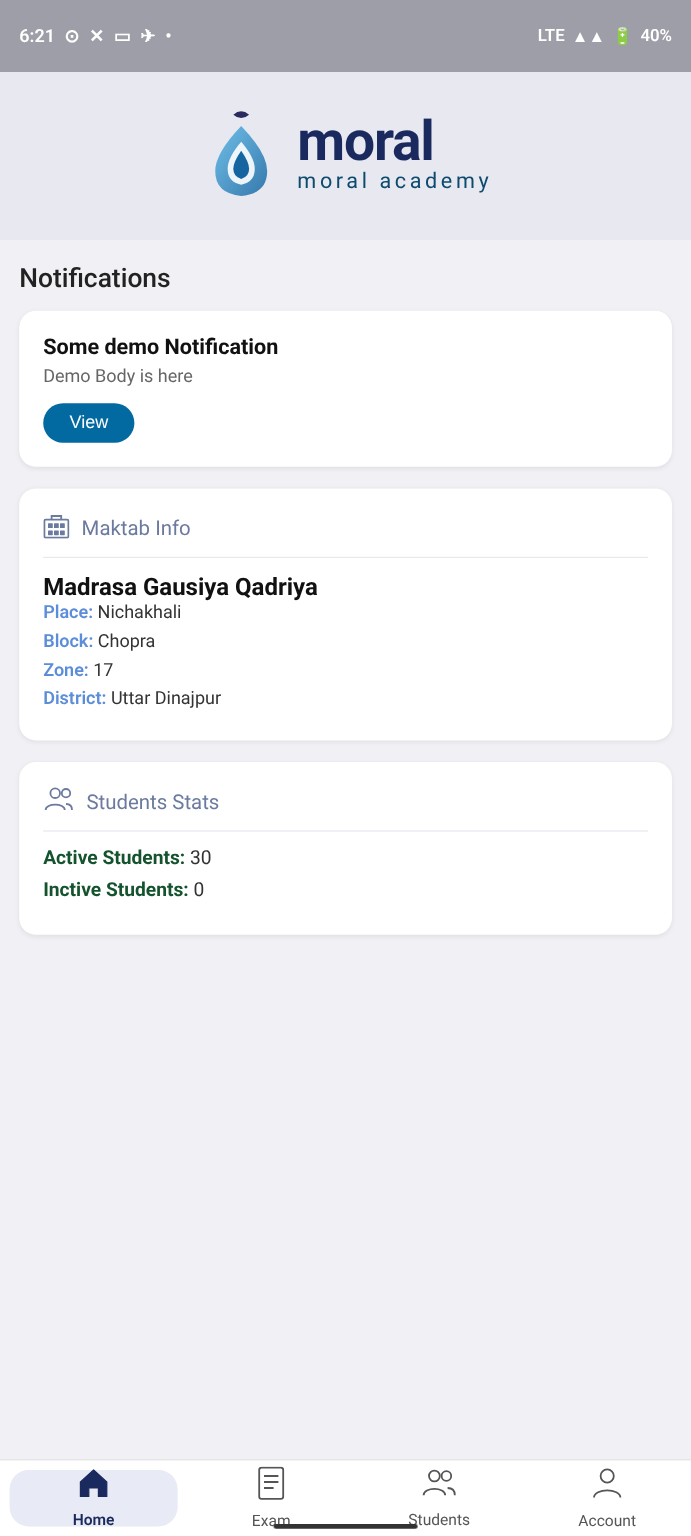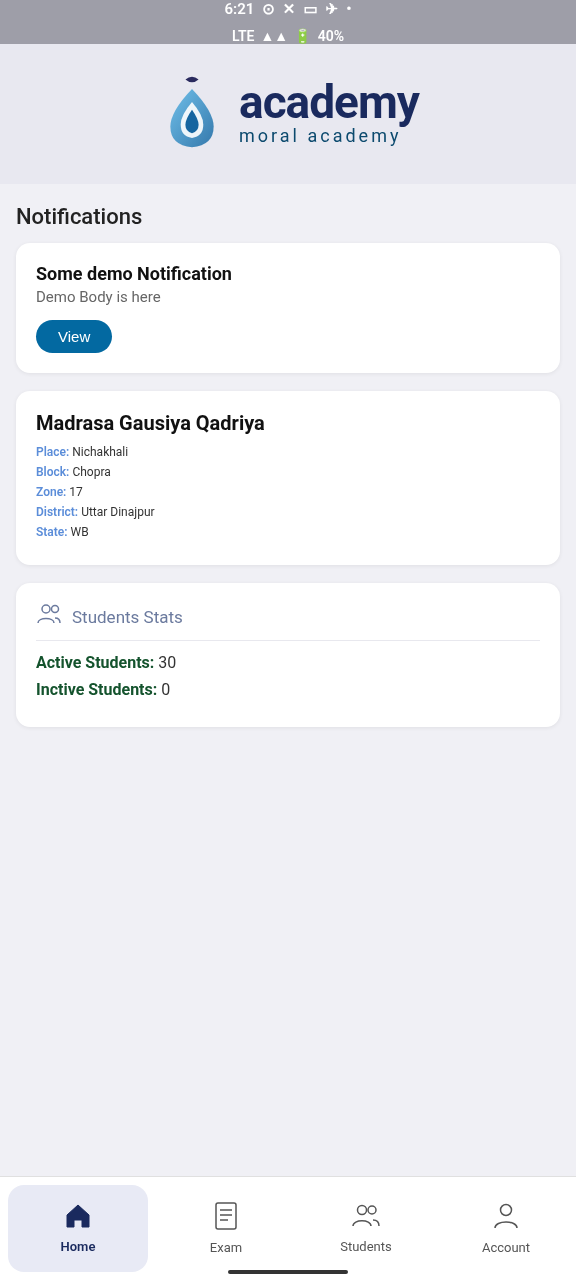--- a/index.html
+++ b/index.html
@@ -9,29 +9,28 @@
       min-height: 1280px;
       font-family: 'Roboto', Arial, sans-serif;
       background: #f0f0f5;
       display: flex;
       flex-direction: column;
     }
 
     
     .status-bar {
       background: #9e9ea8;
-      height: 44px;
+      height: 60px;
       display: flex;
       align-items: center;
       justify-content: space-between;
       padding: 0 16px;
       color: #fff;
       font-size: 15px;
       font-weight: 600;
-      flex-direction: column;
     }
     .status-left { display: flex; align-items: center; gap: 8px; }
     .status-right { display: flex; align-items: flex-start; gap: 6px; font-size: 14px; }
 
     
     .header-logo {
       background: #e8e8f0;
       display: flex;
       align-items: center;
       justify-content: center;
@@ -121,24 +120,23 @@
       border-bottom: 1px solid #e8e8ee;
       padding-bottom: 10px;
     }
     .card-header-icon {
       font-size: 20px;
     }
     .madrasa-name {
       font-size: 20px;
       font-weight: 700;
       color: #111;
-      margin-bottom: 10px;
     }
     .info-row {
-      font-size: 12px;
+      font-size: 15px;
       color: #333;
       margin-bottom: 6px;
     }
     .info-label {
       color: #5b8dd9;
       font-weight: 600;
     }
 
     
     .stat-row {
@@ -153,21 +151,21 @@
 
     
     .bottom-nav {
       position: fixed;
       bottom: 0;
       left: 0;
       width: 576px;
       background: #fff;
       display: flex;
       align-items: stretch;
-      height: 104px;
+      height: 64px;
       border-top: 1px solid #e0e0e0;
     }
     .nav-item {
       flex: 1;
       display: flex;
       flex-direction: column;
       align-items: center;
       justify-content: center;
       gap: 4px;
       cursor: pointer;
@@ -238,57 +236,68 @@
 
       <path d="M28 8 Q35 2 42 8 Q35 14 28 8Z" fill="#2a2a5e"></path>
 
       <path d="M35 18 Q58 42 58 58 Q58 78 35 80 Q12 78 12 58 Q12 42 35 18Z" fill="url(#grad1)" opacity="0.85"></path>
 
       <path d="M35 32 Q47 46 47 56 Q47 68 35 70 Q23 68 23 56 Q23 46 35 32Z" fill="#fff" opacity="0.9"></path>
 
       <path d="M35 40 Q42 50 42 56 Q42 63 35 65 Q28 63 28 56 Q28 50 35 40Z" fill="#1565a0"></path>
     </svg>
     <div class="logo-text-block">
-      <span class="logo-title">academy</span>
+      <span class="logo-title">moral</span>
       <span class="logo-subtitle">moral academy</span>
     </div>
   </div>
 </div>
 
 <div class="main-content">
 
   <h2 class="section-title">Notifications</h2>
 
   <div class="card">
     <div class="notification-title">Some demo Notification</div>
     <div class="notification-body">Demo Body is here</div>
     <button class="view-btn">View</button>
   </div>
 
   <div class="card">
+    <div class="card-header">
+      <span class="card-header-icon">
+        <svg width="22" height="22" viewBox="0 0 22 22" fill="none" xmlns="http://www.w3.org/2000/svg">
+          <rect x="1" y="6" width="20" height="15" rx="1" stroke="#6b7a9e" stroke-width="1.5" fill="none"></rect>
+          <rect x="4" y="9" width="4" height="4" rx="0.5" fill="#6b7a9e"></rect>
+          <rect x="9" y="9" width="4" height="4" rx="0.5" fill="#6b7a9e"></rect>
+          <rect x="14" y="9" width="4" height="4" rx="0.5" fill="#6b7a9e"></rect>
+          <rect x="4" y="15" width="4" height="4" rx="0.5" fill="#6b7a9e"></rect>
+          <rect x="9" y="15" width="4" height="4" rx="0.5" fill="#6b7a9e"></rect>
+          <rect x="14" y="15" width="4" height="4" rx="0.5" fill="#6b7a9e"></rect>
+          <path d="M7 6V3H15V6" stroke="#6b7a9e" stroke-width="1.5" fill="none"></path>
+        </svg>
+      </span>
+      <span>Maktab Info</span>
+    </div>
     <div class="madrasa-name">Madrasa Gausiya Qadriya</div>
     <div class="info-row">
       <span class="info-label">Place:</span>
       <span>Nichakhali</span>
     </div>
     <div class="info-row">
       <span class="info-label">Block:</span>
       <span>Chopra</span>
     </div>
     <div class="info-row">
       <span class="info-label">Zone:</span>
       <span>17</span>
     </div>
     <div class="info-row">
       <span class="info-label">District:</span>
       <span>Uttar Dinajpur</span>
-    </div>
-    <div class="info-row">
-      <span class="info-label">State:</span>
-      <span>WB</span>
     </div>
   </div>
 
   <div class="card">
     <div class="card-header">
       <span class="card-header-icon">
         <svg width="26" height="22" viewBox="0 0 26 22" fill="none" xmlns="http://www.w3.org/2000/svg">
           <circle cx="10" cy="6" r="4" stroke="#6b7a9e" stroke-width="1.5" fill="none"></circle>
           <path d="M2 20 C2 14 18 14 18 20" stroke="#6b7a9e" stroke-width="1.5" fill="none"></path>
           <circle cx="19" cy="6" r="3.5" stroke="#6b7a9e" stroke-width="1.5" fill="none"></circle>

